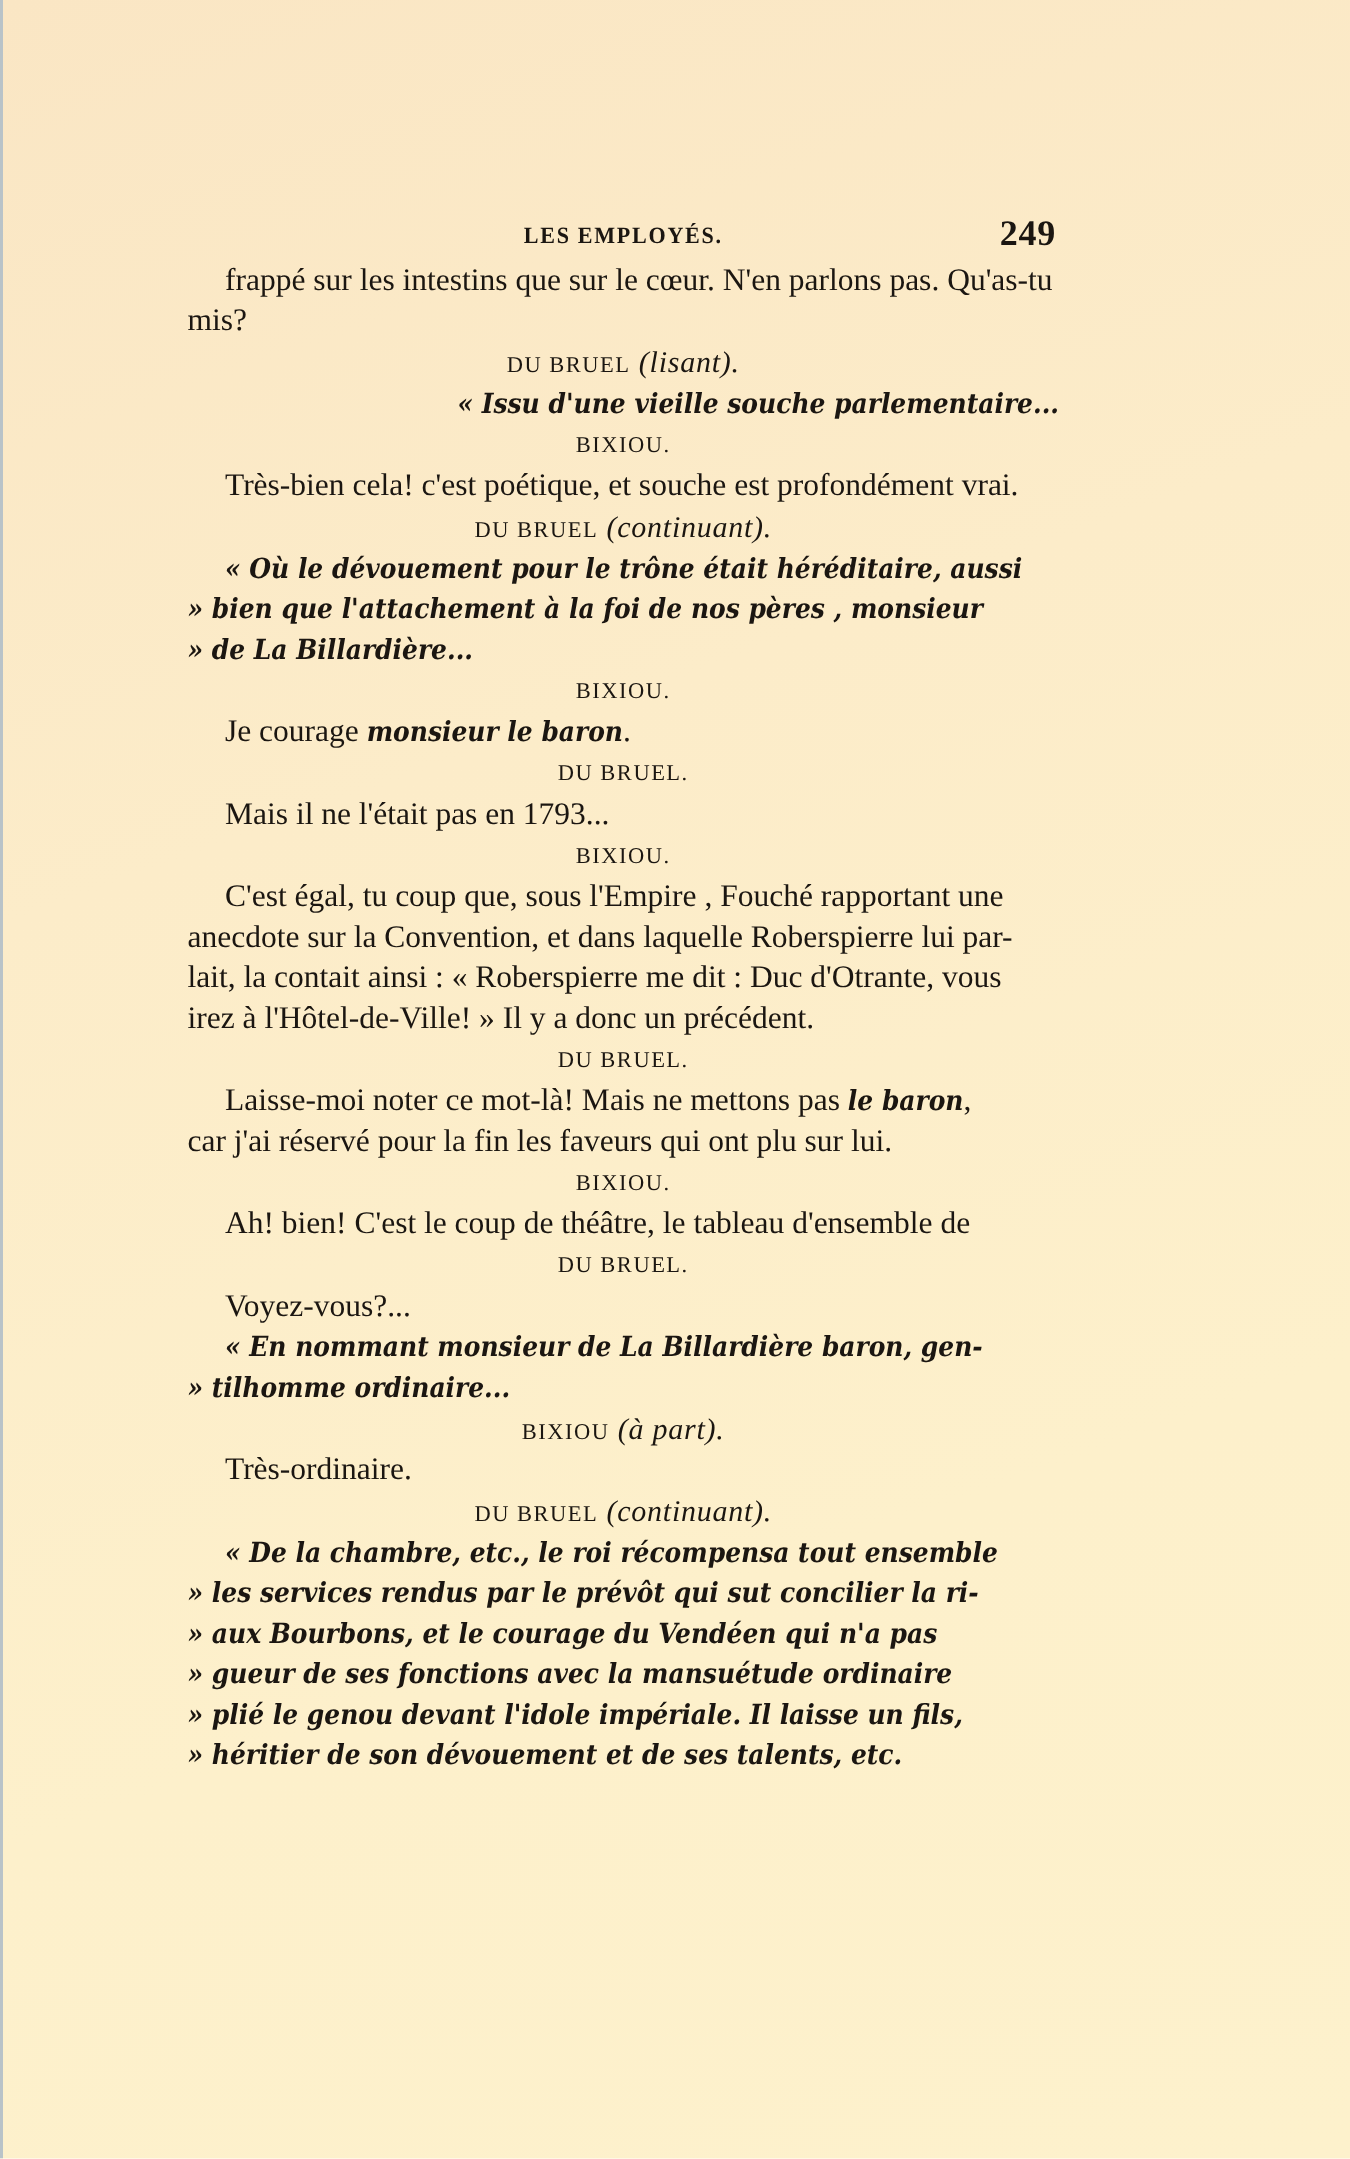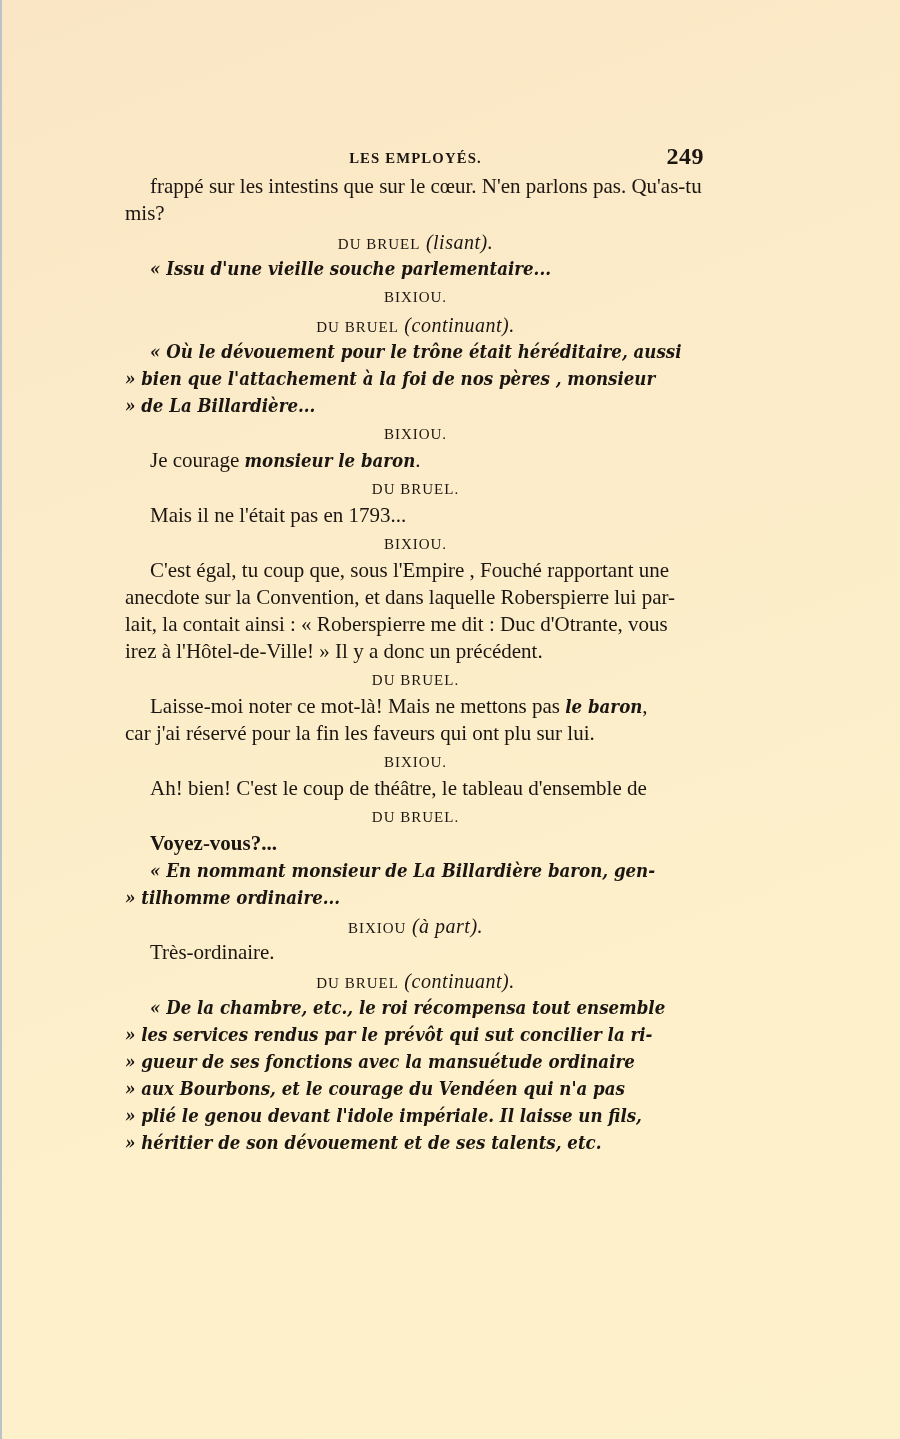--- a/index.html
+++ b/index.html
@@ -38,47 +38,48 @@
 
 <div class="page">
   <div class="running-head">
     <div class="running-title">LES EMPLOYÉS.</div>
     <div class="page-number">249</div>
   </div>
   <div id="content">
       <div class="line body-text indent"><span style="white-space: nowrap;"><span>frappé sur les intestins que sur le cœur. N'en parlons pas. Qu'as-tu</span></span></div>
       <div class="line body-text"><span style="white-space: nowrap;"><span>mis?</span></span></div>
       <div class="speaker"><span>DU BRUEL</span><span class="dir"> (lisant).</span></div>
-      <div class="line body-text" style="padding-left: 25px;"><span class="it" style="white-space: nowrap;">« Issu d'une vieille souche parlementaire...</span></div>
+      <div class="line body-text" style="padding-left: 25px; text-align: right;"><span class="it" style="white-space: nowrap;">« Issu d'une vieille souche parlementaire...</span></div>
       <div class="speaker"><span>BIXIOU.</span></div>
+      <div class="line body-text indent"><span style="white-space: nowrap;"><span>Très-bien cela! c'est poétique, et souche est profondément vrai.</span></span></div>
       <div class="speaker"><span>DU BRUEL</span><span class="dir"> (continuant).</span></div>
       <div class="line body-text" style="padding-left: 25px;"><span class="it" style="white-space: nowrap;">« Où le dévouement pour le trône était héréditaire, aussi</span></div>
       <div class="line body-text"><span class="it" style="white-space: nowrap;">» bien que l'attachement à la foi de nos pères , monsieur</span></div>
       <div class="line body-text"><span class="it" style="white-space: nowrap;">» de La Billardière...</span></div>
       <div class="speaker"><span>BIXIOU.</span></div>
       <div class="line body-text indent"><span style="white-space: nowrap;"><span>Je courage </span><span class="it">monsieur le baron</span><span>.</span></span></div>
       <div class="speaker"><span>DU BRUEL.</span></div>
       <div class="line body-text indent"><span style="white-space: nowrap;"><span>Mais il ne l'était pas en 1793...</span></span></div>
       <div class="speaker"><span>BIXIOU.</span></div>
       <div class="line body-text indent"><span style="white-space: nowrap;"><span>C'est égal, tu coup que, sous l'Empire , Fouché rapportant une</span></span></div>
       <div class="line body-text"><span style="white-space: nowrap;"><span>anecdote sur la Convention, et dans laquelle Roberspierre lui par-</span></span></div>
       <div class="line body-text"><span style="white-space: nowrap;"><span>lait, la contait ainsi : « Roberspierre me dit : Duc d'Otrante, vous</span></span></div>
       <div class="line body-text"><span style="white-space: nowrap;"><span>irez à l'Hôtel-de-Ville! » Il y a donc un précédent.</span></span></div>
       <div class="speaker"><span>DU BRUEL.</span></div>
       <div class="line body-text indent"><span style="white-space: nowrap;"><span>Laisse-moi noter ce mot-là! Mais ne mettons pas </span><span class="it">le baron</span><span>,</span></span></div>
       <div class="line body-text"><span style="white-space: nowrap;"><span>car j'ai réservé pour la fin les faveurs qui ont plu sur lui.</span></span></div>
       <div class="speaker"><span>BIXIOU.</span></div>
       <div class="line body-text indent"><span style="white-space: nowrap;"><span>Ah! bien! C'est le coup de théâtre, le tableau d'ensemble de</span></span></div>
       <div class="speaker"><span>DU BRUEL.</span></div>
-      <div class="line body-text indent"><span style="white-space: nowrap; font-weight: bold;"><span>Voyez-vous?...</span></span></div>
+      <div class="line body-text indent"><span style="white-space: nowrap;"><span>Voyez-vous?...</span></span></div>
       <div class="line body-text" style="padding-left: 25px;"><span class="it" style="white-space: nowrap;">« En nommant monsieur de La Billardière baron, gen-</span></div>
       <div class="line body-text"><span class="it" style="white-space: nowrap;">» tilhomme ordinaire...</span></div>
       <div class="speaker"><span>BIXIOU</span><span class="dir"> (à part).</span></div>
       <div class="line body-text indent"><span style="white-space: nowrap;"><span>Très-ordinaire.</span></span></div>
       <div class="speaker"><span>DU BRUEL</span><span class="dir"> (continuant).</span></div>
       <div class="line body-text" style="padding-left: 25px;"><span class="it" style="white-space: nowrap;">« De la chambre, etc., le roi récompensa tout ensemble</span></div>
       <div class="line body-text"><span class="it" style="white-space: nowrap;">» les services rendus par le prévôt qui sut concilier la ri-</span></div>
+      <div class="line body-text"><span class="it" style="white-space: nowrap;">» aux Bourbons, et le courage du Vendéen qui n'a pas</span></div>
       <div class="line body-text"><span class="it" style="white-space: nowrap;">» gueur de ses fonctions avec la mansuétude ordinaire</span></div>
-      <div class="line body-text"><span class="it" style="white-space: nowrap;">» aux Bourbons, et le courage du Vendéen qui n'a pas</span></div>
       <div class="line body-text"><span class="it" style="white-space: nowrap; margin-top: 41px;">» plié le genou devant l'idole impériale. Il laisse un fils,</span></div>
       <div class="line body-text"><span class="it" style="white-space: nowrap; text-align: right;">» héritier de son dévouement et de ses talents, etc.</span></div>
     </div>
 </div>
 
 </body></html>

